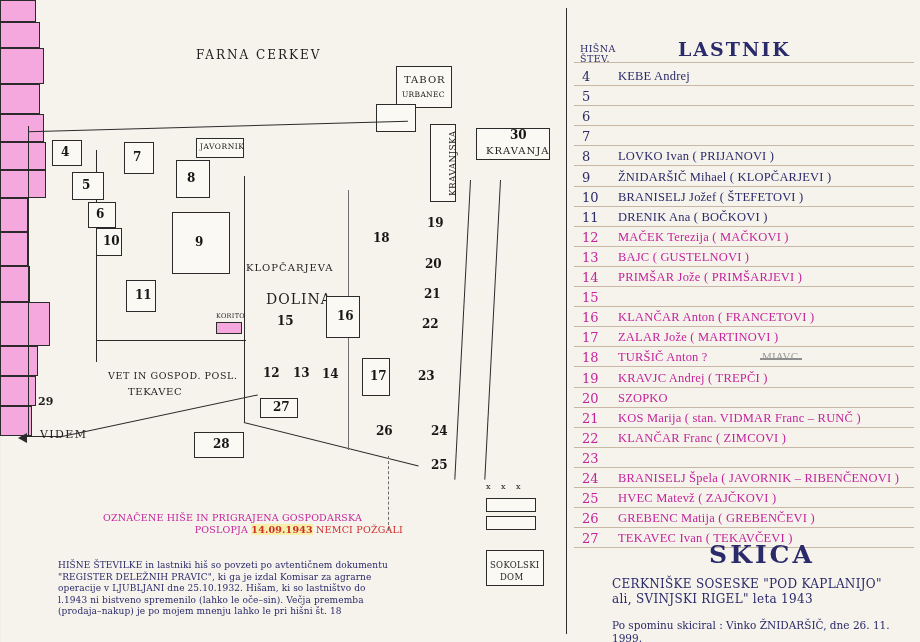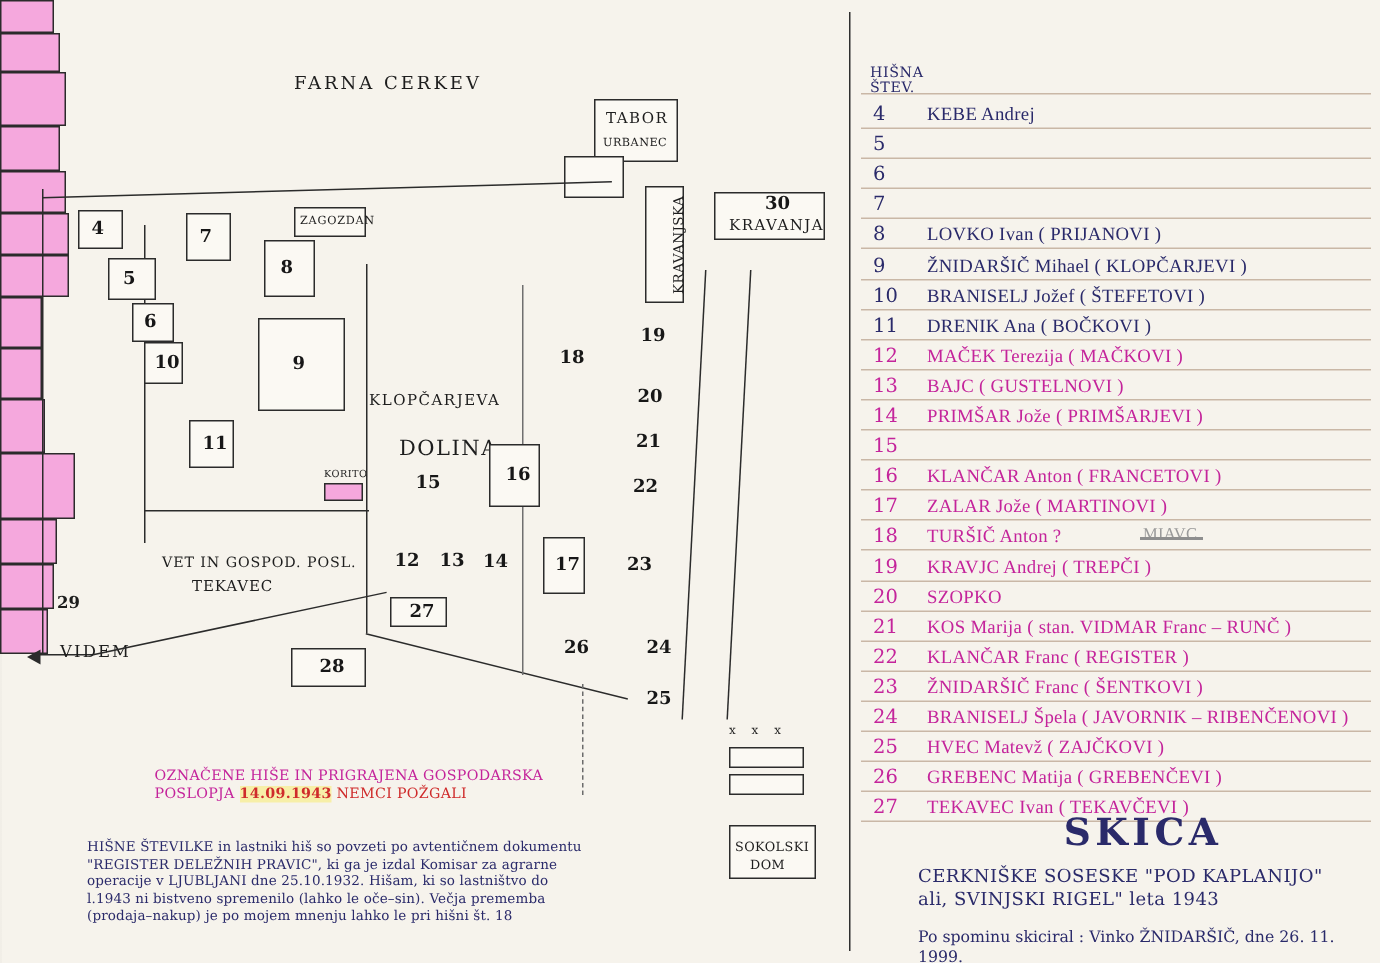--- a/index.html
+++ b/index.html
@@ -132,21 +132,21 @@
     <div class="box" style="left:376px;top:104px;width:40px;height:28px;"></div>
 
     <div class="box" style="left:476px;top:128px;width:74px;height:32px;"></div>
     <div class="lbl" style="left:486px;top:145px;font-size:10px;letter-spacing:1px;">KRAVANJA</div>
     <div class="num" style="left:510px;top:128px;font-size:12px;">30</div>
 
     <div class="box" style="left:430px;top:124px;width:26px;height:78px;"></div>
     <div class="lbl vert" style="left:448px;top:196px;font-size:9px;transform:rotate(-90deg);">KRAVANJSKA</div>
 
     <div class="box" style="left:196px;top:138px;width:48px;height:20px;"></div>
-    <div class="lbl" style="left:200px;top:142px;font-size:7.5px;letter-spacing:.5px;">ZAGOZDAN</div>
+    <div class="lbl" style="left:200px;top:142px;font-size:7.5px;letter-spacing:.5px;">JAVORNIK</div>
 
     <div class="lbl" style="left:246px;top:262px;font-size:10px;letter-spacing:1px;">KLOPČARJEVA</div>
     <div class="lbl" style="left:266px;top:278px;font-size:14px;letter-spacing:1px;margin-top:13px;">DOLINA</div>
 
     <div class="box" style="left:216px;top:322px;width:26px;height:12px;background:#f5a8dd;"></div>
     <div class="lbl" style="left:216px;top:312px;font-size:6.5px;">KORITO</div>
 
     <div class="lbl" style="left:108px;top:370px;font-size:9.5px;letter-spacing:.6px;">VET IN GOSPOD. POSL.</div>
     <div class="lbl" style="left:128px;top:386px;font-size:10px;letter-spacing:.6px;">TEKAVEC</div>
 
@@ -225,35 +225,36 @@
         <div class="pink" style="left: 422px; top: 452px; width: 30px; height: 28px;"></div>
         <div class="num" style="left: 431px; top: 458px;">25</div>
         <div class="box" style="left: 260px; top: 398px; width: 38px; height: 20px;"></div>
         <div class="num" style="left: 273px; top: 400px;">27</div>
         <div class="box" style="left: 194px; top: 432px; width: 50px; height: 26px;"></div>
         <div class="num" style="left: 213px; top: 437px;">28</div>
       </div>
 
     <div id="note-pink">
       <div>OZNAČENE HIŠE IN PRIGRAJENA GOSPODARSKA</div>
-      <div style="position:relative;">
+      <div style="position:relative;text-align:right;">
         <span>POSLOPJA </span><span style="background:#f7efa8;color:#cf2b2b;font-weight:700;">14.09.1943</span><span class="redish"> NEMCI POŽGALI</span>
       </div>
     </div>
 
     <div id="note-blue">HIŠNE ŠTEVILKE in lastniki hiš so povzeti po avtentičnem dokumentu "REGISTER DELEŽNIH PRAVIC", ki ga je izdal Komisar za agrarne operacije v LJUBLJANI dne 25.10.1932. Hišam, ki so lastništvo do l.1943 ni bistveno spremenilo (lahko le oče–sin). Večja prememba (prodaja–nakup) je po mojem mnenju lahko le pri hišni št. 18</div>
   </div>
 
   <div id="divider"></div>
 
   <div id="table-panel">
     <div class="hdr-left">
       <div>HIŠNA</div>
       <div>ŠTEV.</div>
     </div>
+    <div class="hdr-title">LASTNIK</div>
     <div id="rows-layer">
         <div class="row" style="top: 56px;">
           <div class="rn">4</div>
           <div class="rname">KEBE Andrej</div>
         </div>
         <div class="tline" style="top: 75px;"></div>
         <div class="row" style="top: 76.1px;">
           <div class="rn">5</div>
         </div>
         <div class="tline" style="top: 95.1px;"></div>
@@ -331,26 +332,25 @@
           <div class="rname">SZOPKO</div>
         </div>
         <div class="tline" style="top: 396.6px;"></div>
         <div class="row pinkrow" style="top: 397.7px;">
           <div class="rn">21</div>
           <div class="rname">KOS Marija ( stan. VIDMAR Franc – RUNČ )</div>
         </div>
         <div class="tline" style="top: 416.7px;"></div>
         <div class="row pinkrow" style="top: 417.8px;">
           <div class="rn">22</div>
-          <div class="rname">KLANČAR Franc ( REGISTER )</div>
+          <div class="rname">KLANČAR Franc ( ZIMCOVI )</div>
         </div>
         <div class="tline" style="top: 436.8px;"></div>
         <div class="row pinkrow" style="top: 437.9px;">
           <div class="rn">23</div>
-          <div class="rname">ŽNIDARŠIČ Franc ( ŠENTKOVI )</div>
         </div>
         <div class="tline" style="top: 456.9px;"></div>
         <div class="row pinkrow" style="top: 458px;">
           <div class="rn">24</div>
           <div class="rname">BRANISELJ Špela ( JAVORNIK – RIBENČENOVI )</div>
         </div>
         <div class="tline" style="top: 477px;"></div>
         <div class="row pinkrow" style="top: 478.1px;">
           <div class="rn">25</div>
           <div class="rname">HVEC Matevž ( ZAJČKOVI )</div>

